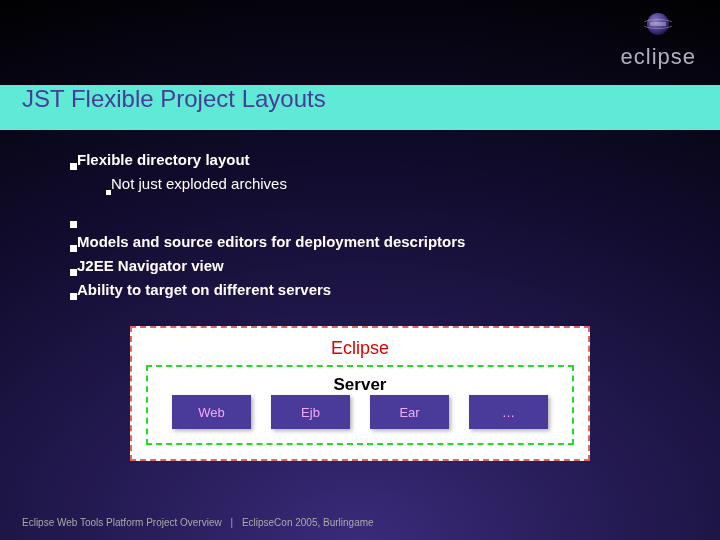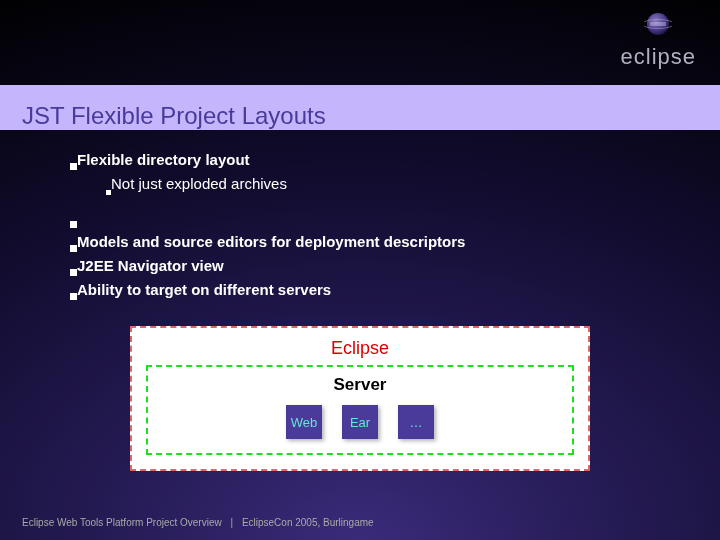--- a/index.html
+++ b/index.html
@@ -27,24 +27,24 @@
   }
   .logo-text {
     color: #b0b0c0;
     font-size: 22px;
     letter-spacing: 1px;
     font-weight: 300;
   }
   .title-bar {
     position: absolute;
     top: 85px; left: 0; right: 0;
-    background: #c4b5fd;
+    background: #5eead4;
     height: 45px;
     display: flex;
-    align-items: flex-end;
+    align-items: flex-start;
     padding-left: 22px;
   }
   .title {
     color: #4a3a9a;
     font-size: 24px;
     font-weight: 400;
   }
   .content {
     position: absolute;
     top: 150px;
@@ -97,32 +97,31 @@
   }
   .server-box {
     border: 2px dashed #2d2;
     padding: 8px 12px 14px 12px;
   }
   .server-label {
     color: #000;
     font-weight: 700;
     font-size: 17px;
     text-align: center;
-    margin-bottom: 10px;
   }
   .modules {
     display: flex;
     gap: 20px;
     justify-content: center;
   }
   .module {
-    width: 36px;
+    width: 79px;
     height: 34px;
     background: #4a3a9a;
-    color: #5eead4;
+    color: #f0abfc;
     font-size: 13px;
     display: flex;
     align-items: center;
     justify-content: center;
     box-shadow: 2px 2px 4px rgba(0,0,0,0.3);
   }
 
   .footer {
     position: absolute;
     bottom: 12px;
@@ -184,20 +183,21 @@
   </div>
 </div>
 
 <div class="diagram">
   <div class="project-box">
     <div class="project-label">Eclipse</div>
     <div class="server-box">
       <div class="server-label">Server</div>
       <div class="modules">
         <div class="module">Web</div>
+        <div class="module">Ejb</div>
         <div class="module">Ear</div>
         <div class="module">…</div>
       </div>
     </div>
   </div>
 </div>
 
 <div class="footer">
   <span>Eclipse Web Tools Platform Project Overview</span>
   <span class="footer-sep">|</span>

